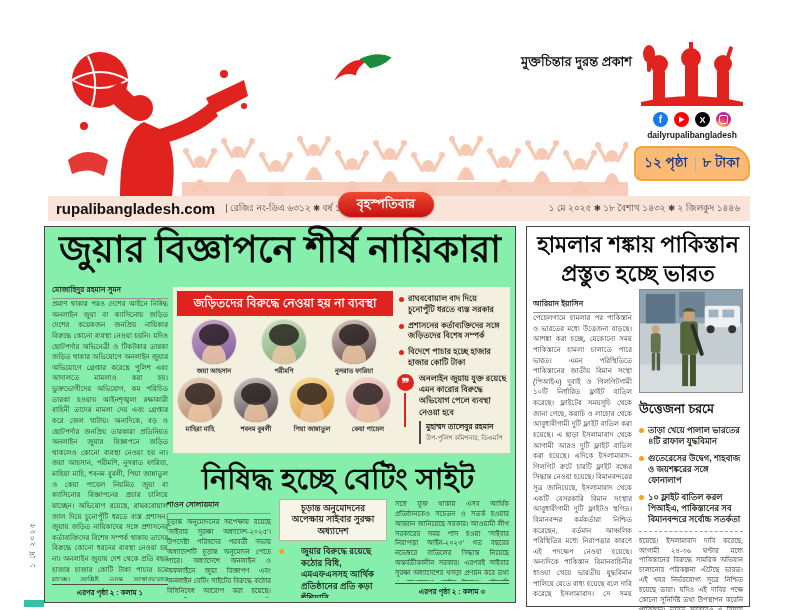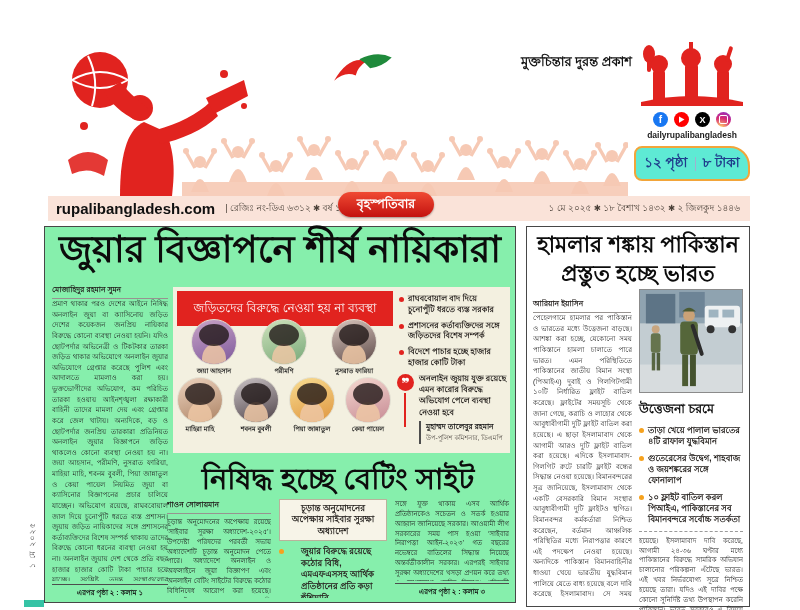--- a/index.html
+++ b/index.html
@@ -16,41 +16,41 @@
   .social{width:15px;height:15px;border-radius:50%;display:flex;align-items:center;justify-content:center;color:#fff;font-weight:bold;}
   .social.fb{background:#1877f2;font-size:10px;}
   .social.fb::before{content:"f";}
   .social.yt{background:#ff0000;font-size:7px;}
   .social.yt::before{content:"▶";}
   .social.x{background:#000;font-size:9px;}
   .social.x::before{content:"X";}
   .social.ig{background:radial-gradient(circle at 30% 110%,#fdc468 10%,#d62976 55%,#962fbf 90%);}
   .social.ig i{display:block;width:7px;height:7px;border:1.3px solid #fff;border-radius:2px;}
   .handle{font-size:8.5px;font-weight:bold;color:#1c1c1c;margin-top:3px;}
-  .pricebox{margin-top:6px;background:#5eead4;border:2px solid #f2a53a;border-radius:8px 20px 8px 8px;display:flex;justify-content:center;align-items:center;gap:7px;padding:4px 4px;color:#1f3d8c;font-weight:bold;font-size:13.5px;}
+  .pricebox{margin-top:6px;background:#fdba74;border:2px solid #f2a53a;border-radius:8px 20px 8px 8px;display:flex;justify-content:center;align-items:center;gap:7px;padding:4px 4px;color:#1f3d8c;font-weight:bold;font-size:13.5px;}
   .pb-div{width:1px;height:14px;background:#9fb1cf;}
   .crowd{position:absolute;left:182px;top:134px;width:446px;height:62px;}
   
   .dateline{position:absolute;left:48px;top:196px;width:702px;height:25px;background:#fae3d9;display:flex;align-items:center;font-size:9px;color:#38302c;padding:0 8px;box-sizing:border-box;}
   .website{font-weight:bold;font-size:15px;color:#101010;margin-right:10px;}
   .registration{color:#4a4038;}
   .day-badge{position:absolute;left:290px;top:-4px;width:96px;height:25px;background:linear-gradient(#f04a33,#c3120f);border-radius:13px;color:#fff;font-weight:bold;font-size:12.5px;display:flex;align-items:center;justify-content:center;box-shadow:0 1px 2px rgba(0,0,0,.35);}
   .dates{position:absolute;right:10px;color:#4a4038;}
   
   .cont{border-top:1px solid #4d4d4d;text-align:center;font-size:7px;font-weight:bold;color:#111;padding-top:2px;}
   .bodytext{font-size:7px;line-height:1.52;text-align:justify;color:#1d1d1d;overflow:hidden;}
   .byline-sm{font-size:7.5px;font-weight:bold;color:#201c1a;border-bottom:1px solid #979390;padding-bottom:2px;}
   
   .lead-box{position:absolute;left:44px;top:226px;width:472px;height:377px;border:1.5px solid #474747;box-sizing:border-box;background:#86efac;}
   .lead-headline{margin:0;margin-top:3px;text-align:center;font-size:37px;font-weight:800;color:#0c0c0c;line-height:1.1;}
   .lead-byline{position:absolute;left:7px;top:57px;width:116px;}
   .lead-col{position:absolute;left:7px;top:72px;width:116px;height:282px;}
   .lead-cont{position:absolute;left:7px;top:357px;width:116px;}
   .panel{position:absolute;left:128px;top:60px;width:337px;height:166px;background:#f3f0e0;}
-  .panel-title{position:absolute;left:4px;top:4px;width:216px;height:35px;background:#e1231f;color:#fff;font-size:12px;font-weight:normal;display:flex;align-items:center;justify-content:center;}
+  .panel-title{position:absolute;left:4px;top:4px;width:216px;height:25px;background:#e1231f;color:#fff;font-size:12px;font-weight:bold;display:flex;align-items:center;justify-content:center;}
   .photos{position:absolute;left:0;top:32px;width:222px;}
   .photo-row{display:flex;justify-content:center;gap:8px;}
   .photo-row + .photo-row{margin-top:3px;gap:4px;}
   .actress{text-align:center;width:62px;}
   .photo-row.r2 .actress{width:52px;}
   .circle{width:44px;height:44px;border-radius:50%;margin:0 auto;border:1px solid #e3e0d2;position:relative;overflow:hidden;}
   .circle::after{content:"";position:absolute;left:50%;top:55%;width:24px;height:30px;margin-left:-12px;border-radius:50% 50% 45% 45%;background:#edc7a4;opacity:.85;}
   .circle::before{content:"";position:absolute;left:50%;top:10%;width:30px;height:22px;margin-left:-15px;border-radius:50%;background:rgba(30,20,20,.78);z-index:1;}
   .c1{background:linear-gradient(160deg,#c9a4c6,#7d589c);}
   .c2{background:linear-gradient(160deg,#cfe2bc,#77a878);}

